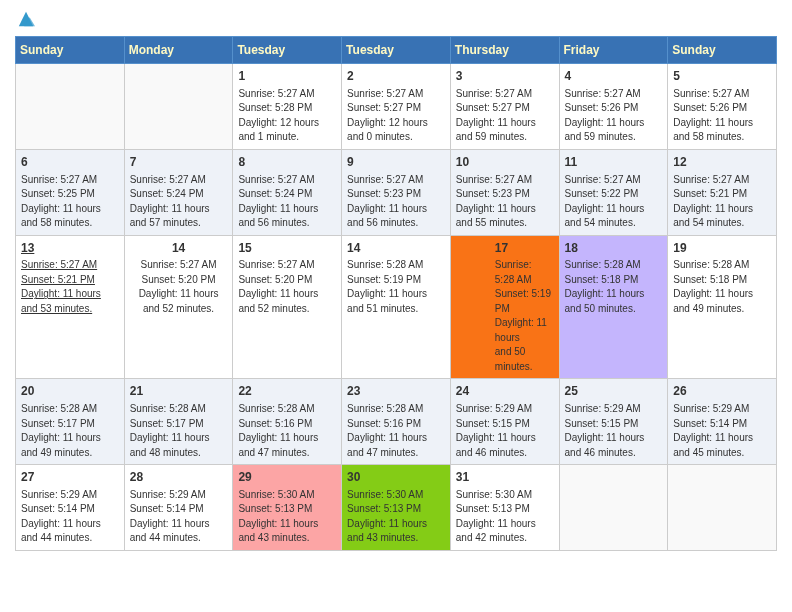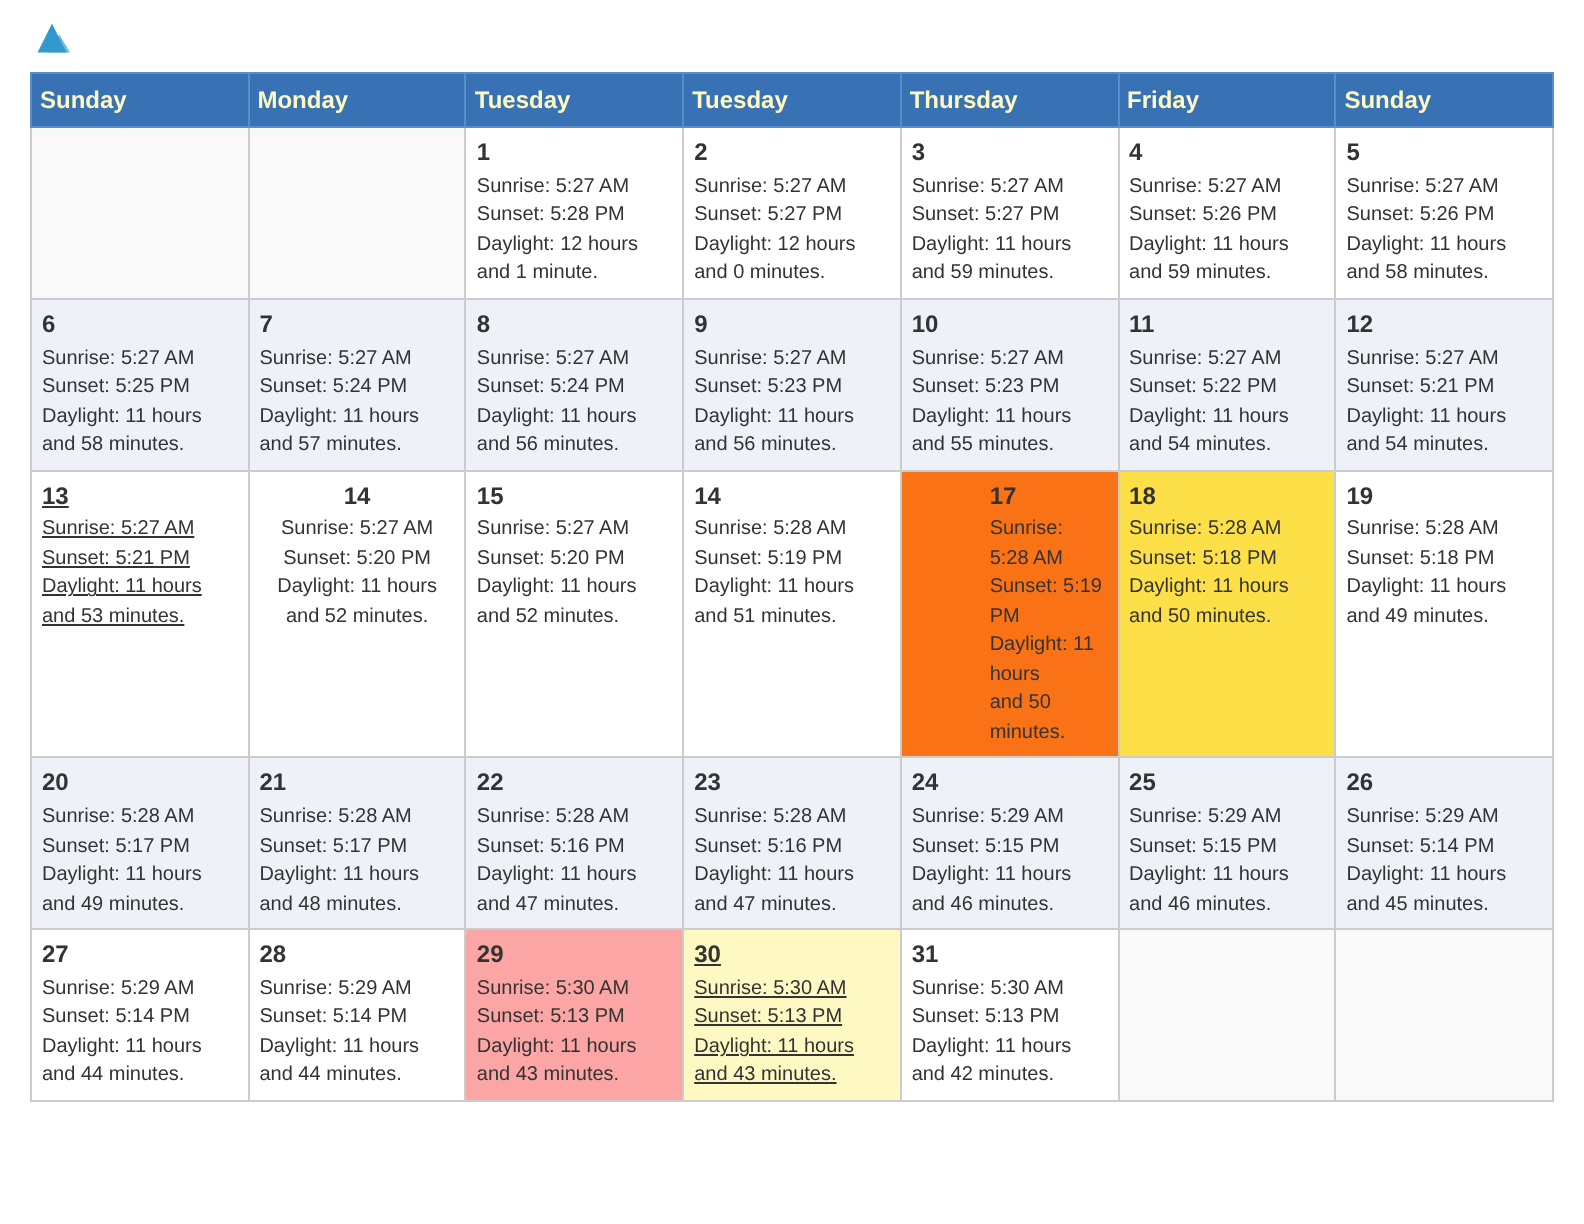--- a/index.html
+++ b/index.html
@@ -205,21 +205,21 @@
 Daylight: 11 hours
 and 52 minutes.</span></td>
           <td style="background: rgb(255, 255, 255);"><span class="day-num">14</span><span class="day-detail" style="white-space: pre-line;">Sunrise: 5:28 AM
 Sunset: 5:19 PM
 Daylight: 11 hours
 and 51 minutes.</span></td>
           <td style="background: #f97316; padding-left: 44px;"><span class="day-num">17</span><span class="day-detail" style="white-space: pre-line;">Sunrise: 5:28 AM
 Sunset: 5:19 PM
 Daylight: 11 hours
 and 50 minutes.</span></td>
-          <td style="background: #fde047;"><span class="day-num">18</span><span class="day-detail" style="white-space: pre-line;">Sunrise: 5:28 AM
+          <td style="background: #c4b5fd;"><span class="day-num">18</span><span class="day-detail" style="white-space: pre-line;">Sunrise: 5:28 AM
 Sunset: 5:18 PM
 Daylight: 11 hours
 and 50 minutes.</span></td>
           <td style="background: rgb(255, 255, 255);"><span class="day-num">19</span><span class="day-detail" style="white-space: pre-line;">Sunrise: 5:28 AM
 Sunset: 5:18 PM
 Daylight: 11 hours
 and 49 minutes.</span></td>
         </tr>
         <tr>
           <td style="background: rgb(238, 242, 248);"><span class="day-num">20</span><span class="day-detail" style="white-space: pre-line;">Sunrise: 5:28 AM
@@ -257,21 +257,21 @@
 Daylight: 11 hours
 and 44 minutes.</span></td>
           <td style="background: rgb(255, 255, 255);"><span class="day-num">28</span><span class="day-detail" style="white-space: pre-line;">Sunrise: 5:29 AM
 Sunset: 5:14 PM
 Daylight: 11 hours
 and 44 minutes.</span></td>
           <td style="background: #fca5a5;"><span class="day-num">29</span><span class="day-detail" style="white-space: pre-line;">Sunrise: 5:30 AM
 Sunset: 5:13 PM
 Daylight: 11 hours
 and 43 minutes.</span></td>
-          <td style="background: #fef9c3; text-decoration: underline;"><span class="day-num">30</span><span class="day-detail" style="white-space: pre-line;">Sunrise: 5:30 AM
+          <td style="background: #84cc16;"><span class="day-num">30</span><span class="day-detail" style="white-space: pre-line;">Sunrise: 5:30 AM
 Sunset: 5:13 PM
 Daylight: 11 hours
 and 43 minutes.</span></td>
           <td style="background: rgb(255, 255, 255);"><span class="day-num">31</span><span class="day-detail" style="white-space: pre-line;">Sunrise: 5:30 AM
 Sunset: 5:13 PM
 Daylight: 11 hours
 and 42 minutes.</span></td>
           <td class="empty" style="background: rgb(249, 249, 249);"></td>
           <td class="empty" style="background: rgb(249, 249, 249);"></td>
         </tr>

